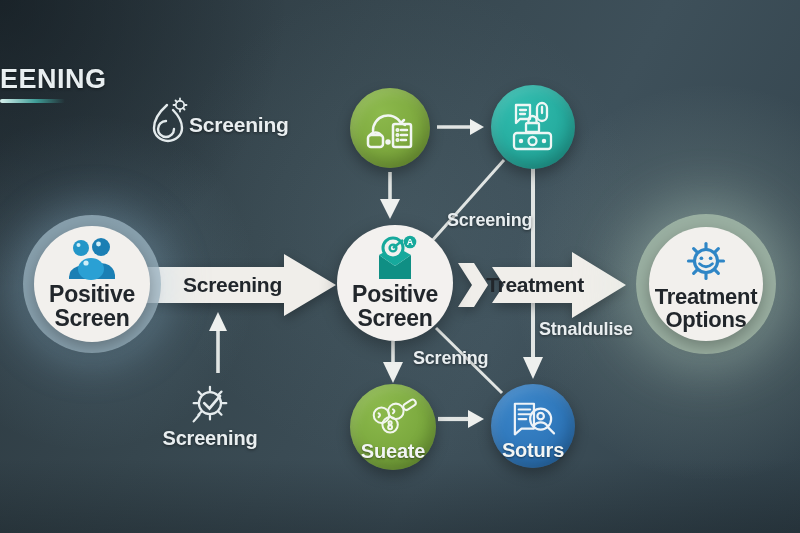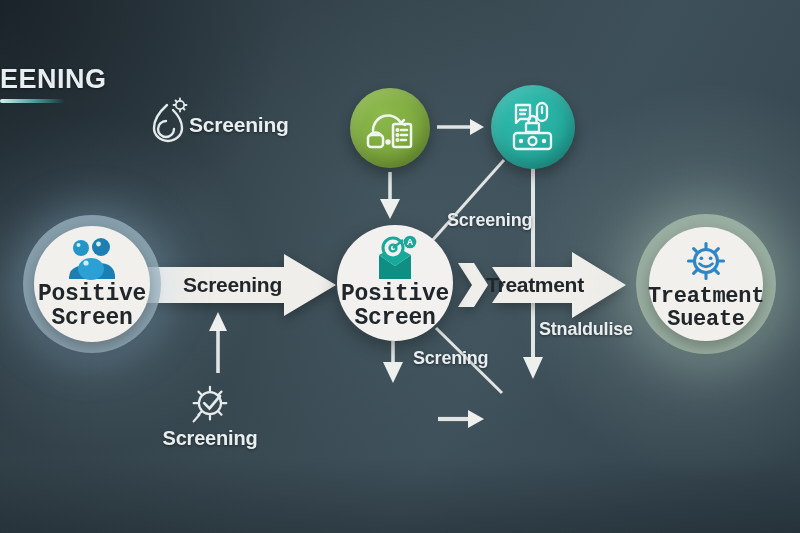--- a/index.html
+++ b/index.html
@@ -13,21 +13,21 @@
       radial-gradient(circle at 50% 42%, rgba(125,155,165,.14), transparent 48%),
       linear-gradient(to top, rgba(10,16,20,.30), transparent 14%),
       linear-gradient(118deg,#2a363d 0%,#36464e 35%,#3e505a 62%,#31414a 100%);
   }
   .abs{position:absolute;}
   svg.connectors{position:absolute;left:0;top:0;z-index:1;}
   .node{position:absolute;z-index:2;border-radius:50%;display:flex;flex-direction:column;align-items:center;justify-content:center;}
   .ringnode{position:absolute;z-index:2;border-radius:50%;display:flex;align-items:center;justify-content:center;}
   .inner-white{border-radius:50%;background:#f2f0ed;display:flex;flex-direction:column;align-items:center;justify-content:center;box-shadow:0 6px 16px rgba(0,0,0,.28);}
   .small-circle{box-shadow:inset -4px -8px 14px rgba(0,0,0,.20), inset 4px 6px 12px rgba(255,255,255,.14), 0 6px 14px rgba(0,0,0,.30);}
-  .node-label-dark{color:#21262b;font-weight:700;text-align:center;line-height:1.04;letter-spacing:-.3px;font-family:Liberation Mono, monospace;}
+  .node-label-dark{color:#21262b;font-weight:700;text-align:center;line-height:1.04;letter-spacing:-.3px;}
   .node-label-light{color:#f2f5f4;font-weight:700;text-align:center;letter-spacing:-.2px;text-shadow:0 1px 2px rgba(0,0,0,.45);}
   .float-label{position:absolute;z-index:3;color:#e9eef0;font-weight:700;text-shadow:0 1px 3px rgba(0,0,0,.5);letter-spacing:-.2px;}
   .arrow-label{position:absolute;z-index:3;color:#21262b;font-weight:700;font-size:21px;text-align:center;letter-spacing:-.3px;}
   .partial-title{position:absolute;left:0;top:64px;z-index:3;color:#e8eef0;font-weight:800;font-size:27px;letter-spacing:.5px;text-shadow:0 1px 3px rgba(0,0,0,.5);}
   .title-underline{position:absolute;left:0;top:99px;width:65px;height:4px;z-index:3;
     background:linear-gradient(90deg,#d5efec,#3f9d97 55%,rgba(63,157,151,0));border-radius:2px;}
 </style>
 </head>
 <body>
 
@@ -177,26 +177,56 @@
             <line x1="16.1" y1="16.1" x2="12.6" y2="12.6"></line>
           <line x1="16.1" y1="35.9" x2="12.6" y2="39.4"></line>
             <line x1="35.9" y1="16.1" x2="39.4" y2="12.6"></line>
         </g>
         <circle cx="21" cy="23" r="2" fill="#2f86c6"></circle>
         <circle cx="31" cy="23" r="2" fill="#2f86c6"></circle>
         <path d="M19,29 q7,6.5 14,0" stroke="#2f86c6" stroke-width="3" fill="none" stroke-linecap="round"></path>
       </svg>
       <div class="node-label-dark" style="font-size:22px;margin-top:1px;">
         <div>Treatment</div>
-        <div>Sueate</div>
+        <div>Options</div>
       </div>
     </div>
   </div>
 
-
+  <div class="node small-circle" style="left:350px;top:384px;width:86px;height:86px;background:radial-gradient(circle at 38% 30%,#8cb94c,#76a43a 70%,#689230);justify-content:flex-end;padding-bottom:0;">
+    <svg width="52" height="44" viewBox="0 0 54 44" style="margin-bottom:-2px;">
+      <g stroke="#f2f6ee" stroke-width="2.1" fill="none" stroke-linecap="round">
+        <circle cx="15" cy="17" r="8"></circle>
+        <circle cx="30" cy="13" r="8"></circle>
+        <circle cx="24" cy="27" r="8"></circle>
+        <path d="M12,15 q3,1.5 0,4"></path>
+        <path d="M27,11 q3,1.5 0,4"></path>
+        <circle cx="24" cy="25" r="1.6"></circle>
+          <circle cx="24" cy="29.5" r="2"></circle>
+        <rect x="37" y="3" width="14" height="6.5" rx="3.2" transform="rotate(-33 44 6)"></rect>
+      </g>
+    </svg>
+    <div class="node-label-light" style="font-size:20px;margin-bottom:7px;">Sueate</div>
+  </div>
+
+  <div class="node small-circle" style="left:491px;top:384px;width:84px;height:84px;background:radial-gradient(circle at 38% 30%,#3a85c9,#2b72b5 70%,#225f9c);justify-content:flex-end;">
+    <svg width="52" height="42" viewBox="0 0 54 44" style="margin-bottom:-2px;">
+      <g stroke="#eef3f8" stroke-width="2.3" fill="none" stroke-linecap="round" stroke-linejoin="round">
+        <path d="M8,5 h20 v26 h-13 l-7,6 z"></path>
+        <line x1="12" y1="11" x2="24" y2="11"></line>
+        <line x1="12" y1="16" x2="24" y2="16"></line>
+        <line x1="12" y1="21" x2="20" y2="21"></line>
+        <circle cx="35" cy="21" r="11"></circle>
+        <circle cx="35" cy="18" r="3.4"></circle>
+        <path d="M28,28 a8,7 0 0 1 14,0"></path>
+        <line x1="43" y1="30" x2="49" y2="36"></line>
+      </g>
+    </svg>
+    <div class="node-label-light" style="font-size:20px;margin-bottom:6px;">Soturs</div>
+  </div>
 
   <div class="float-label" style="left:447px;top:210px;font-size:18px;">Screening</div>
   <div class="float-label" style="left:413px;top:348px;font-size:18px;">Screning</div>
   <div class="float-label" style="left:539px;top:319px;font-size:18px;text-align:right;">Stnaldulise</div>
 
   <div class="abs" style="left:184px;top:383px;z-index:3;">
     <svg width="50" height="48" viewBox="0 0 52 50">
       <g stroke="#e6ecee" stroke-width="2.3" fill="none" stroke-linecap="round">
         <circle cx="27" cy="21" r="11.5"></circle>
         <line x1="40" y1="21" x2="44" y2="21"></line>

